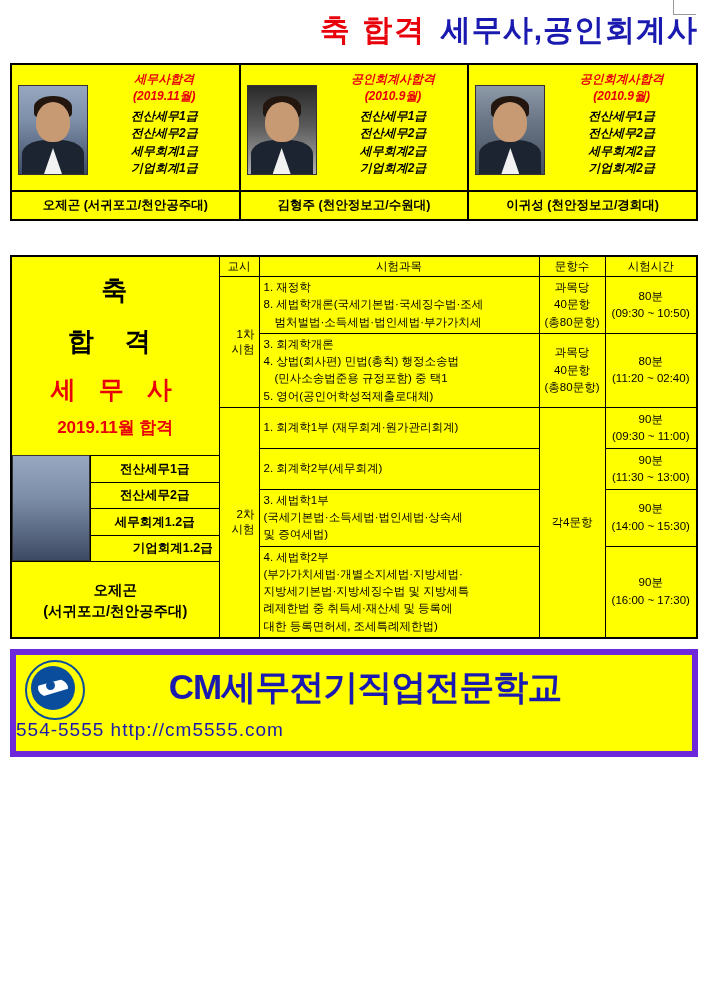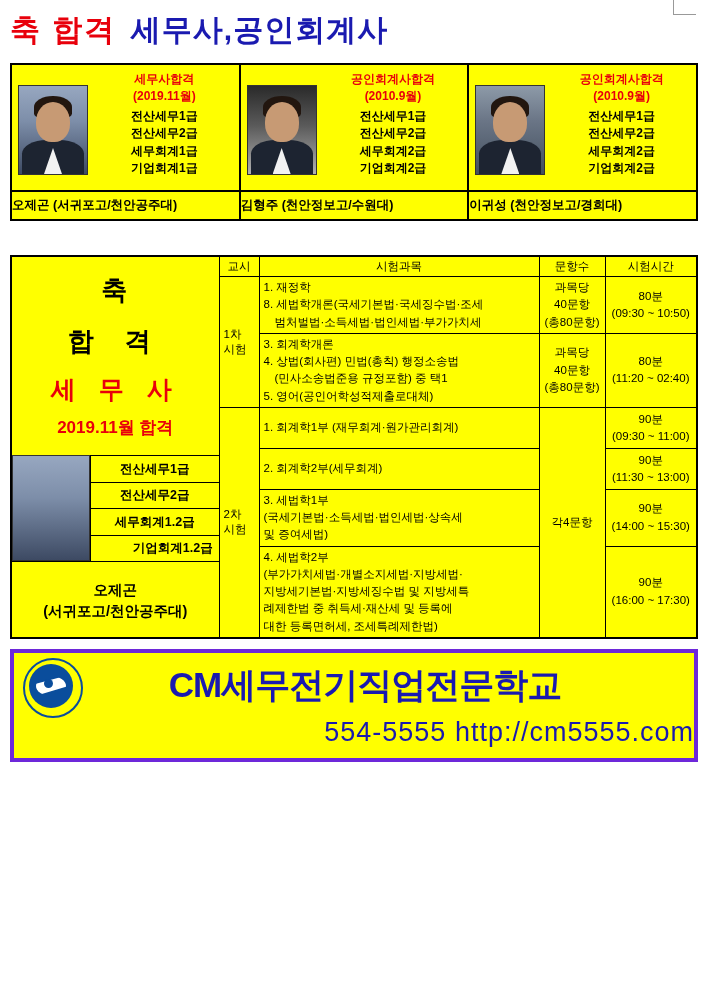--- a/index.html
+++ b/index.html
@@ -18,21 +18,21 @@
   .page {
     width: 708px;
     height: 1000px;
     position: relative;
     box-sizing: border-box;
     padding: 0 10px;
   }
 
   
   .header {
-    text-align: left;
+    text-align: right;
     padding-top: 10px;
     padding-bottom: 6px;
     white-space: nowrap;
   }
   .header .h-red {
     color: #e8000b;
     font-size: 30px;
     font-weight: bold;
     letter-spacing: 2px;
   }
@@ -117,39 +117,40 @@
     height: 26px;
     margin-left: -9px;
     background: #f2f2f2;
     clip-path: polygon(50% 0, 100% 100%, 0 100%);
   }
   .card-text {
     flex: 1 1 auto;
     text-align: center;
     font-size: 11.5px;
     line-height: 1.45;
+    font-style: italic;
   }
   .card-text .title {
     color: #e8000b;
     font-weight: bold;
     font-size: 12px;
   }
   .card-text .date {
     color: #e8000b;
     font-weight: bold;
     font-size: 12px;
     margin-bottom: 2px;
   }
   .card-text .cert {
     color: #000;
     font-size: 12px;
     font-weight: bold;
   }
   .name-row td {
-    text-align: left;
+    text-align: center;
     font-size: 12.5px;
     font-weight: bold;
     padding: 5px 0;
   }
 
   
   .main-table {
     width: 688px;
     margin: 34px auto 0 auto;
     border-collapse: collapse;
@@ -227,37 +228,37 @@
   }
   .lp-name {
     border-top: 1.5px solid #000;
     padding: 18px 0 8px 0;
     text-align: center;
     font-size: 14.5px;
     font-weight: bold;
     line-height: 1.45;
   }
 
-  .col-gyosi { width: 40px; text-align: left; font-size: 11.5px; }
+  .col-gyosi { width: 40px; text-align: right; font-size: 11.5px; }
   .col-subject { }
   .col-count { width: 66px; text-align: center; }
   .col-time { width: 92px; text-align: center; }
 
   .hdr { text-align: center; font-weight: normal; font-size: 12px; }
   .subject-list { line-height: 1.5; font-size: 11.3px; }
   .subject-list div { white-space: nowrap; }
   .subject-list .ind { padding-left: 11px; }
   .cell-center { text-align: center; line-height: 1.5; }
 
   
   .footer {
     width: 688px;
     margin: 10px auto 0 auto;
     background: #ffff00;
-    border: 4px solid #6d28d9;
+    border: 6px solid #6d28d9;
     box-sizing: border-box;
   }
   .footer-top {
     display: flex;
     align-items: center;
     padding: 4px 8px 0 8px;
   }
   .logo {
     width: 62px;
     height: 58px;
@@ -296,22 +297,22 @@
   .footer-title {
     flex: 1 1 auto;
     text-align: center;
     font-size: 35px;
     font-weight: bold;
     color: #1a1ab0;
     letter-spacing: -1px;
     padding-right: 40px;
   }
   .footer-contact {
-    text-align: right;
-    font-size: 27px;
+    text-align: left;
+    font-size: 19px;
     color: #1a1ab0;
     padding: 2px 0 10px 0;
     letter-spacing: 1px;
   }
   .corner-mark {
     position: absolute;
     right: 12px;
     top: 0;
     width: 22px;
     height: 14px;

